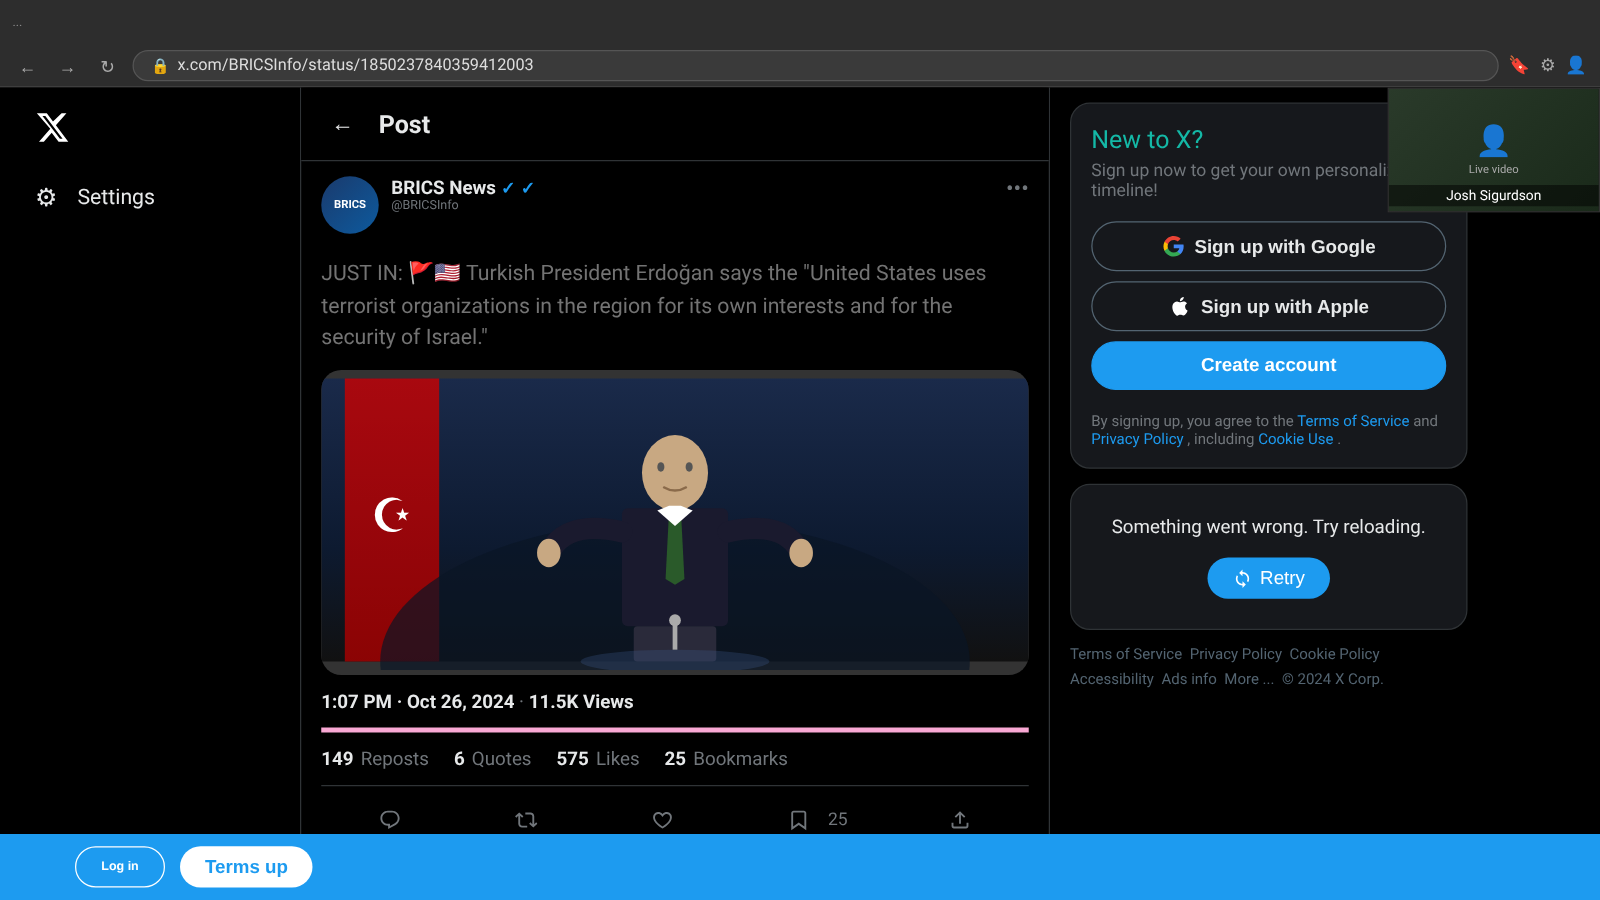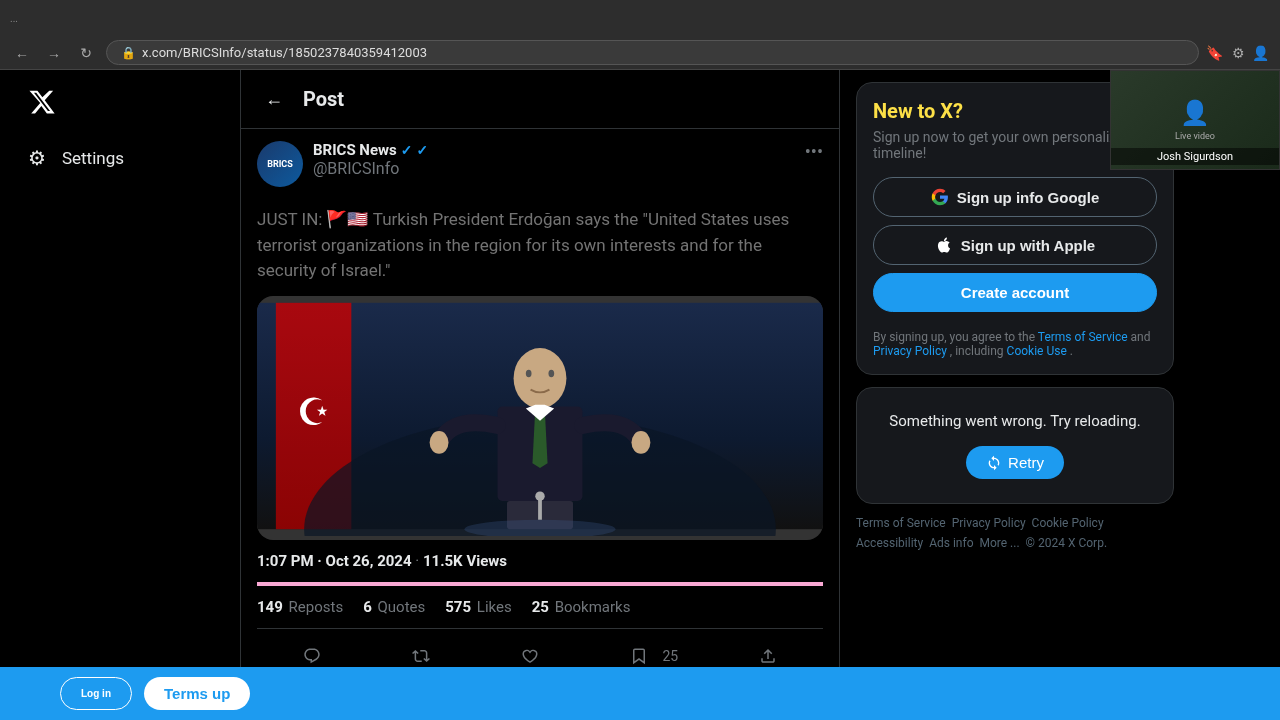--- a/index.html
+++ b/index.html
@@ -28,41 +28,41 @@
     
     .post-header { display: flex; align-items: center; gap: 12px; padding: 12px 16px; border-bottom: 1px solid #2f3336; position: sticky; top: 0; background: rgba(0,0,0,0.85); backdrop-filter: blur(4px); z-index: 10; }
     .back-btn { width: 34px; height: 34px; border-radius: 50%; display: flex; align-items: center; justify-content: center; cursor: pointer; color: #e7e9ea; font-size: 18px; }
     .post-title { font-size: 20px; font-weight: 700; color: #e7e9ea; }
 
     
     .post-body { padding: 12px 16px; border-bottom: 1px solid #2f3336; }
     .post-author { display: flex; align-items: flex-start; gap: 10px; margin-bottom: 10px; }
     .author-info { flex: 1; }
     .author-name { font-weight: 700; color: #e7e9ea; font-size: 15px; display: flex; align-items: center; gap: 4px; }
-    .author-handle { color: #71767b; font-size: 16px; }
+    .author-handle { color: #71767b; font-size: 10px; }
     .verified-badge { color: #1d9bf0; font-size: 14px; }
     .post-options { color: #71767b; cursor: pointer; font-size: 18px; }
     .post-text { font-size: 17px; line-height: 1.5; color: #737373; margin-bottom: 12px; margin-top: 20px; }
     .post-image { width: 100%; border-radius: 16px; overflow: hidden; background: #333; }
 
     .post-time { color: #71767b; font-size: 15px; margin: 12px 0; }
     .post-time span { color: #e7e9ea; font-weight: 700; }
 
     .post-stats { display: flex; gap: 20px; padding: 12px 0; border-top: 4px solid #f9a8d4; border-bottom: 1px solid #2f3336; font-size: 15px; color: #e7e9ea; }
     .stat-item { cursor: pointer; }
     .stat-label { color: #71767b; margin-left: 2px; }
 
     .post-actions { display: flex; justify-content: space-around; padding: 8px 0; border-bottom: 1px solid #2f3336; }
     .action-btn { width: 38px; height: 38px; border-radius: 50%; display: flex; align-items: center; justify-content: center; cursor: pointer; color: #71767b; font-size: 18px; background: transparent; border: none; }
     .action-btn-with-count { display: flex; align-items: center; gap: 4px; color: #71767b; cursor: pointer; font-size: 14px; }
 
     
     .right-panel { width: 350px; padding: 12px 16px; }
     .new-to-x { background: #16181c; border: 1px solid #2f3336; border-radius: 16px; padding: 16px; margin-bottom: 12px; }
-    .new-to-x-title { font-size: 20px; font-weight: 700; color: #fde047; margin-bottom: 6px; }
+    .new-to-x-title { font-size: 20px; font-weight: 400; color: #14b8a6; margin-bottom: 6px; }
     .new-to-x-subtitle { font-size: 14px; color: #71767b; margin-bottom: 16px; }
 
     .auth-btn { width: 100%; padding: 10px 16px; border-radius: 30px; border: 1px solid #536471; background: transparent; color: #e7e9ea; font-size: 15px; font-weight: 600; cursor: pointer; display: flex; align-items: center; justify-content: center; gap: 8px; margin-bottom: 8px; }
     .auth-btn.create-account { background: #1d9bf0; border-color: #1d9bf0; color: white; }
 
     .terms-text { font-size: 12px; color: #71767b; margin-top: 18px; }
     .terms-text a { color: #1d9bf0; text-decoration: none; }
 
     
     .error-box { background: #16181c; border: 1px solid #2f3336; border-radius: 16px; padding: 24px 16px; text-align: center; margin-bottom: 12px; }
@@ -277,21 +277,21 @@
       <div class="new-to-x-title">New to X?</div>
       <div class="new-to-x-subtitle">Sign up now to get your own personalized timeline!</div>
 
       <button class="auth-btn">
         <svg width="18" height="18" viewBox="0 0 24 24">
             <path d="M22.56 12.25c0-.78-.07-1.53-.2-2.25H12v4.26h5.92c-.26 1.37-1.04 2.53-2.21 3.31v2.77h3.57c2.08-1.92 3.28-4.74 3.28-8.09z" fill="#4285F4"></path>
             <path d="M12 23c2.97 0 5.46-.98 7.28-2.66l-3.57-2.77c-.98.66-2.23 1.06-3.71 1.06-2.86 0-5.29-1.93-6.16-4.53H2.18v2.84C3.99 20.53 7.7 23 12 23z" fill="#34A853"></path>
             <path d="M5.84 14.09c-.22-.66-.35-1.36-.35-2.09s.13-1.43.35-2.09V7.07H2.18C1.43 8.55 1 10.22 1 12s.43 3.45 1.18 4.93l2.85-2.22.81-.62z" fill="#FBBC05"></path>
             <path d="M12 5.38c1.62 0 3.06.56 4.21 1.64l3.15-3.15C17.45 2.09 14.97 1 12 1 7.7 1 3.99 3.47 2.18 7.07l3.66 2.84c.87-2.6 3.3-4.53 6.16-4.53z" fill="#EA4335"></path>
           </svg>
-        <span>Sign up info Google</span>
+        <span>Sign up with Google</span>
       </button>
 
       <button class="auth-btn">
         <svg width="18" height="18" viewBox="0 0 24 24" fill="white">
             <path d="M18.71 19.5c-.83 1.24-1.71 2.45-3.05 2.47-1.34.03-1.77-.79-3.29-.79-1.53 0-2 .77-3.27.82-1.31.05-2.3-1.32-3.14-2.53C4.25 17 2.94 12.45 4.7 9.39c.87-1.52 2.43-2.48 4.12-2.51 1.28-.02 2.5.87 3.29.87.78 0 2.26-1.07 3.8-.91.65.03 2.47.26 3.64 1.98-.09.06-2.17 1.28-2.15 3.81.03 3.02 2.65 4.03 2.68 4.04-.03.07-.42 1.44-1.38 2.83M13 3.5c.73-.83 1.94-1.46 2.94-1.5.13 1.17-.34 2.35-1.04 3.19-.69.85-1.83 1.51-2.95 1.42-.15-1.15.41-2.35 1.05-3.11z"></path>
           </svg>
         <span>Sign up with Apple</span>
       </button>
 
       <button class="auth-btn create-account">

